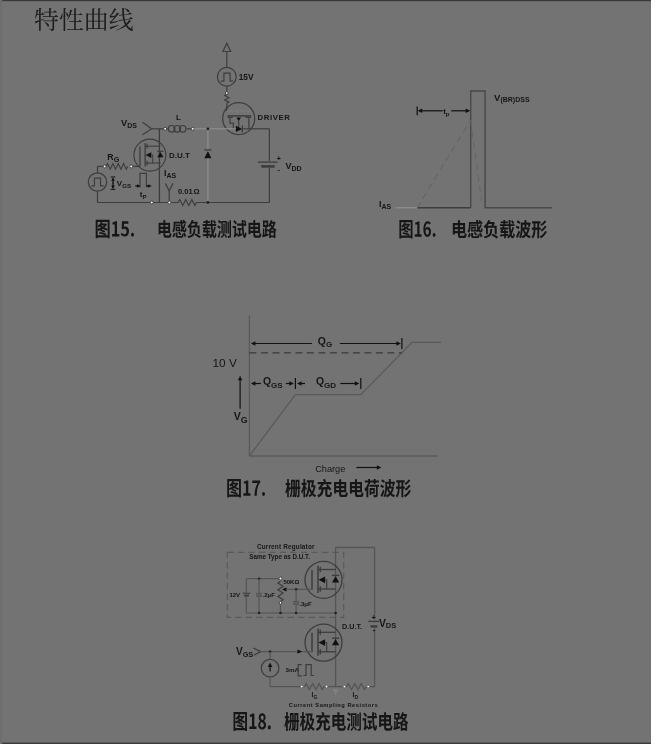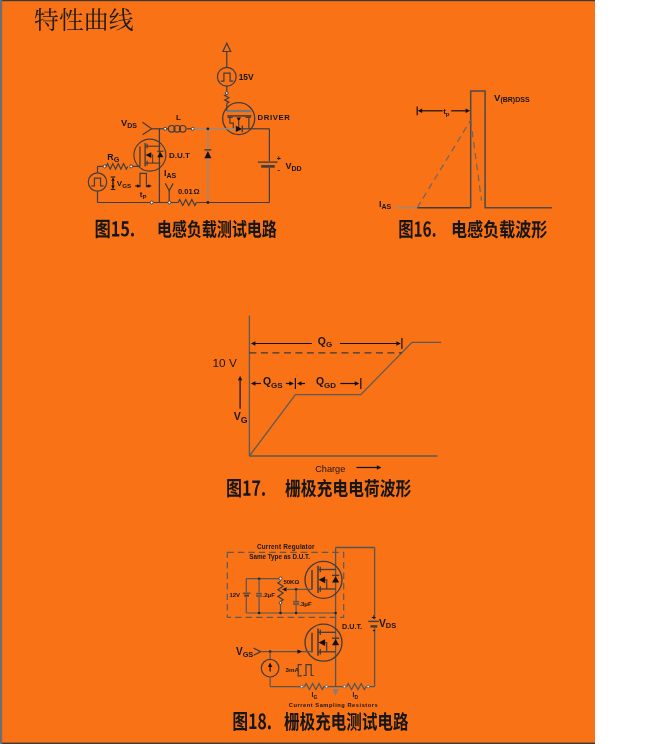--- a/index.html
+++ b/index.html
@@ -1,15 +1,15 @@
 <!DOCTYPE html>
 <html><head><meta charset="utf-8">
 <style>
 html,body{margin:0;padding:0;background:#fff;}
-#page{position:relative;width:595px;height:744px;background:#f97316;overflow:hidden;}
+#page{position:relative;width:651px;height:744px;background:#737373;overflow:hidden;}
 </style></head>
 <body>
 <div id="page">
 <svg width="669" height="744" viewBox="0 0 669 744">
 <rect x="0" y="0" width="669" height="1.2" fill="#3a3a3a"></rect>
 <rect x="0" y="742.6" width="669" height="1.4" fill="#3a3a3a"></rect>
 <rect x="0" y="0" width="2.2" height="744" fill="#6e6e6e"></rect>
 <rect x="665.6" y="0" width="2.8" height="744" fill="#3a3a3a"></rect>
 <path d="M45.0 22.1 44.8 22.4C45.9 23.4 47.3 25.2 47.6 26.6C49.4 27.8 50.7 24.0 45.0 22.1ZM49.1 8.1V11.7H44.0L44.2 12.4H49.1V16.3H42.7L42.9 17.0H57.5C57.9 17.0 58.1 16.8 58.2 16.6C57.4 15.8 56.0 14.7 56.0 14.7L54.8 16.3H50.7V12.4H56.3C56.6 12.4 56.8 12.3 56.9 12.0C56.1 11.3 54.8 10.2 54.8 10.2L53.7 11.7H50.7V9.0C51.4 9.0 51.6 8.7 51.7 8.4ZM52.5 17.3V20.5H42.8L43.0 21.2H52.5V28.4C52.5 28.8 52.3 28.9 51.9 28.9C51.3 28.9 48.5 28.7 48.5 28.7V29.1C49.7 29.3 50.4 29.5 50.8 29.7C51.1 30.0 51.3 30.4 51.4 30.9C53.8 30.7 54.1 29.9 54.1 28.5V21.2H57.4C57.8 21.2 58.0 21.1 58.0 20.8C57.3 20.0 56.0 19.0 56.0 19.0L54.9 20.5H54.1V18.2C54.7 18.1 54.9 17.9 54.9 17.5ZM34.8 21.5 35.8 23.6C36.0 23.5 36.2 23.2 36.3 23.0L39.1 21.6V31.0H39.4C40.0 31.0 40.7 30.5 40.7 30.3V20.8L44.5 18.8L44.4 18.4L40.7 19.7V14.7H44.0C44.3 14.7 44.5 14.6 44.6 14.3C43.8 13.5 42.5 12.4 42.5 12.4L41.4 14.0H40.7V9.0C41.3 8.9 41.5 8.6 41.6 8.3L39.1 8.0V14.0H37.3C37.6 13.0 37.8 11.9 38.0 10.9C38.5 10.8 38.8 10.6 38.9 10.3L36.5 9.8C36.3 12.8 35.8 16.0 34.9 18.2L35.4 18.4C36.1 17.4 36.6 16.1 37.1 14.7H39.1V20.2C37.2 20.8 35.7 21.3 34.8 21.5Z M63.6 8.0V31.0H63.9C64.5 31.0 65.2 30.6 65.2 30.4V9.0C65.8 8.9 66.0 8.6 66.1 8.3ZM61.8 13.1C61.8 14.9 61.1 16.9 60.4 17.7C60.0 18.2 59.7 18.7 60.1 19.2C60.5 19.6 61.3 19.4 61.7 18.7C62.4 17.8 62.9 15.8 62.2 13.1ZM66.0 12.3 65.6 12.5C66.2 13.4 66.9 15.0 66.9 16.3C68.2 17.5 69.8 14.6 66.0 12.3ZM70.1 9.7C69.6 13.4 68.5 17.2 67.2 19.7L67.6 19.9C68.7 18.7 69.6 17.0 70.3 15.1H74.2V21.2H69.0L69.2 21.9H74.2V29.3H67.0L67.2 30.1H82.6C82.9 30.1 83.2 29.9 83.2 29.7C82.4 28.9 81.1 27.8 81.1 27.8L79.9 29.3H75.8V21.9H81.2C81.5 21.9 81.7 21.8 81.8 21.5C81.0 20.8 79.7 19.7 79.7 19.7L78.6 21.2H75.8V15.1H81.8C82.2 15.1 82.4 15.0 82.5 14.8C81.7 14.0 80.4 12.9 80.4 12.9L79.2 14.4H75.8V9.1C76.3 9.0 76.5 8.8 76.6 8.5L74.2 8.2V14.4H70.6C71.0 13.3 71.4 12.1 71.7 10.8C72.2 10.8 72.5 10.6 72.6 10.3Z M92.3 14.5V20.8H88.0V14.5ZM86.4 13.8V30.9H86.7C87.4 30.9 88.0 30.5 88.0 30.3V29.0H104.3V30.8H104.5C105.1 30.8 105.9 30.4 105.9 30.2V14.8C106.4 14.7 106.8 14.5 107.0 14.3L104.9 12.7L104.0 13.8H99.8V9.2C100.4 9.1 100.7 8.9 100.7 8.5L98.2 8.3V13.8H93.9V9.2C94.5 9.1 94.7 8.9 94.8 8.5L92.3 8.3V13.8H88.2L86.4 12.9ZM93.9 14.5H98.2V20.8H93.9ZM92.3 28.3H88.0V21.5H92.3ZM93.9 28.3V21.5H98.2V28.3ZM99.8 14.5H104.3V20.8H99.8ZM99.8 28.3V21.5H104.3V28.3Z M109.8 27.2 110.8 29.4C111.1 29.3 111.3 29.1 111.4 28.8C114.8 27.3 117.4 26.0 119.3 25.0L119.2 24.7C115.4 25.8 111.5 26.8 109.8 27.2ZM125.3 8.6 125.1 8.9C126.1 9.6 127.4 11.0 127.8 12.1C129.6 13.1 130.7 9.6 125.3 8.6ZM116.6 9.3 114.3 8.2C113.6 10.2 111.7 14.0 110.1 15.6C110.0 15.7 109.5 15.8 109.5 15.8L110.4 18.0C110.6 18.0 110.8 17.8 110.9 17.5C112.2 17.3 113.4 16.9 114.5 16.7C113.1 18.6 111.6 20.5 110.3 21.6C110.1 21.8 109.6 21.9 109.6 21.9L110.5 24.1C110.7 24.0 110.9 23.9 111.1 23.6C114.0 22.8 116.7 21.9 118.2 21.4L118.2 21.0C115.6 21.3 113.0 21.7 111.3 21.8C113.9 19.6 116.8 16.3 118.3 14.0C118.8 14.1 119.1 13.9 119.3 13.7L117.0 12.4C116.6 13.3 115.9 14.5 115.0 15.8L110.9 15.9C112.7 14.2 114.6 11.6 115.7 9.7C116.2 9.8 116.5 9.6 116.6 9.3ZM124.8 8.3 122.2 8.0C122.2 10.3 122.2 12.5 122.4 14.6L118.8 15.1L119.1 15.8L122.5 15.3C122.7 16.8 122.9 18.3 123.2 19.6L118.3 20.3L118.6 21.0L123.4 20.3C123.8 22.0 124.3 23.5 125.0 24.8C122.5 27.1 119.6 28.8 116.4 30.1L116.6 30.6C120.0 29.5 123.1 28.1 125.7 26.1C126.7 27.7 128.0 29.0 129.6 30.0C130.8 30.8 132.3 31.4 132.9 30.6C133.1 30.4 133.0 30.0 132.3 29.1L132.7 25.3L132.3 25.2C132.0 26.3 131.5 27.5 131.2 28.2C131.0 28.6 130.8 28.6 130.4 28.3C129.0 27.5 127.9 26.4 127.0 25.0C128.2 24.0 129.3 22.8 130.3 21.4C130.9 21.5 131.2 21.4 131.4 21.2L129.0 19.9C128.2 21.3 127.2 22.5 126.2 23.6C125.7 22.5 125.3 21.4 125.0 20.1L132.3 19.1C132.6 19.0 132.8 18.8 132.8 18.5C131.9 17.9 130.4 17.1 130.4 17.1L129.4 18.7L124.8 19.4C124.5 18.0 124.3 16.6 124.2 15.1L131.3 14.3C131.5 14.2 131.8 14.1 131.8 13.8C130.9 13.1 129.4 12.2 129.4 12.2L128.3 13.9L124.1 14.4C124.0 12.7 123.9 10.8 123.9 9.0C124.6 8.9 124.8 8.7 124.8 8.3Z" fill="#1d1d1d"></path>
 <path d="M95.7 219.8V238.2H97.6V237.5H107.7V238.2H109.6V219.8ZM98.8 233.5C101.0 233.8 103.7 234.6 105.3 235.3H97.6V229.2C97.8 229.7 98.1 230.4 98.3 230.9C99.2 230.6 100.0 230.3 100.9 229.8L100.3 230.9C101.7 231.3 103.4 232.0 104.4 232.6L105.2 231.1C104.2 230.5 102.7 229.9 101.4 229.6C101.9 229.4 102.3 229.1 102.7 228.8C104.0 229.6 105.4 230.2 106.8 230.6C107.0 230.2 107.3 229.5 107.7 229.1V235.3H105.5L106.4 233.7C104.7 233.0 101.9 232.2 99.7 231.9ZM101.1 222.0C100.3 223.5 98.9 224.9 97.6 225.9C98.0 226.2 98.6 226.9 98.9 227.3C99.2 227.1 99.6 226.8 99.9 226.4C100.3 226.8 100.6 227.2 101.1 227.6C99.9 228.1 98.7 228.6 97.6 228.9V222.0ZM101.3 222.0H107.7V228.8C106.5 228.5 105.4 228.1 104.4 227.6C105.5 226.7 106.4 225.5 107.1 224.3L106.0 223.5L105.7 223.6H102.2C102.3 223.3 102.5 222.9 102.7 222.6ZM102.7 226.6C102.1 226.3 101.6 225.8 101.1 225.4H104.3C103.8 225.8 103.3 226.3 102.7 226.6Z M112.1 236.4H119.3V233.9H117.0V221.2H115.3C114.5 221.8 113.7 222.2 112.5 222.5V224.4H114.7V233.9H112.1Z M124.8 236.6C127.0 236.6 129.0 234.7 129.0 231.3C129.0 228.1 127.3 226.6 125.3 226.6C124.7 226.6 124.3 226.7 123.8 227.0L124.1 223.8H128.4V221.2H122.0L121.7 228.6L122.8 229.5C123.5 228.9 123.9 228.7 124.6 228.7C125.8 228.7 126.6 229.7 126.6 231.4C126.6 233.2 125.7 234.2 124.5 234.2C123.4 234.2 122.5 233.5 121.8 232.7L120.7 234.6C121.6 235.7 122.9 236.6 124.8 236.6Z M132.5 236.6C133.4 236.6 134.0 235.8 134.0 234.7C134.0 233.6 133.4 232.7 132.5 232.7C131.7 232.7 131.0 233.6 131.0 234.7C131.0 235.8 131.7 236.6 132.5 236.6Z" fill="#161616"></path>

